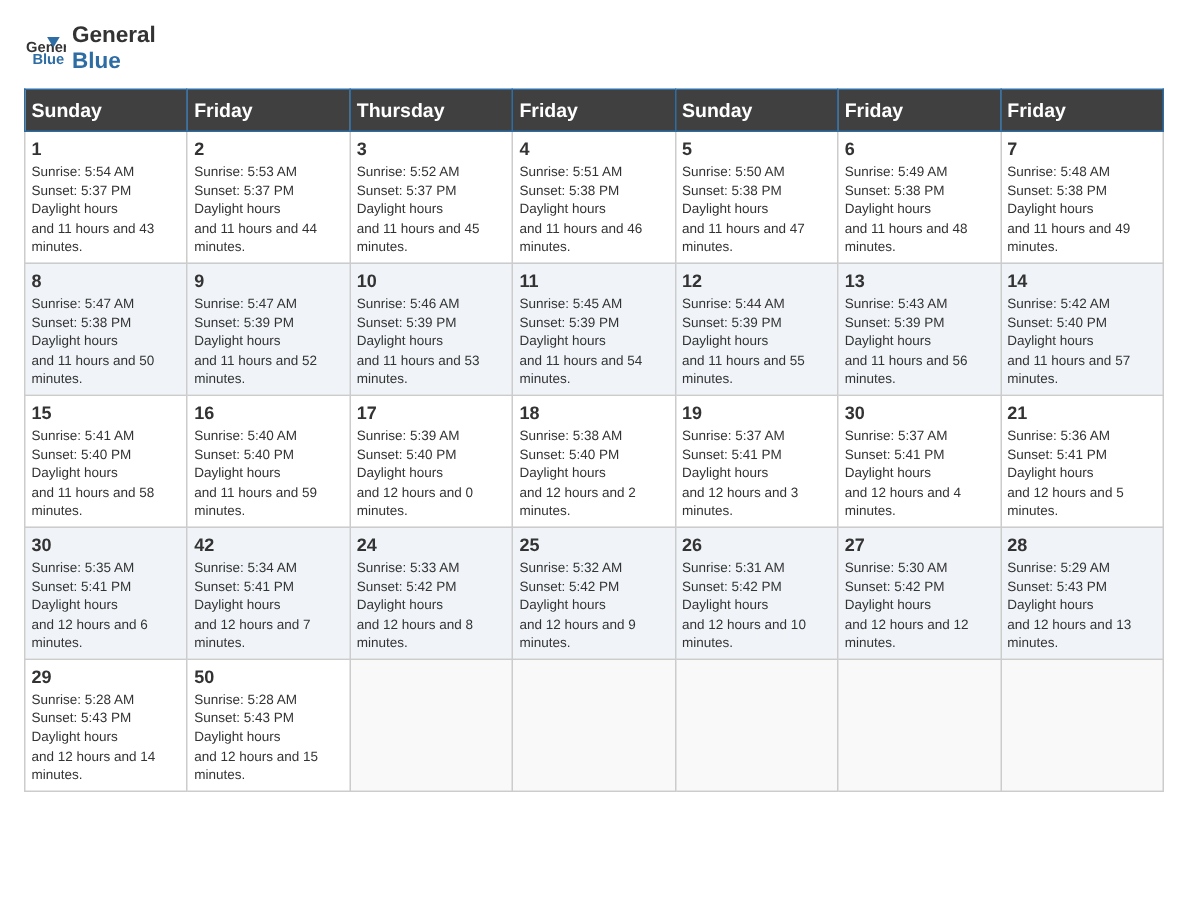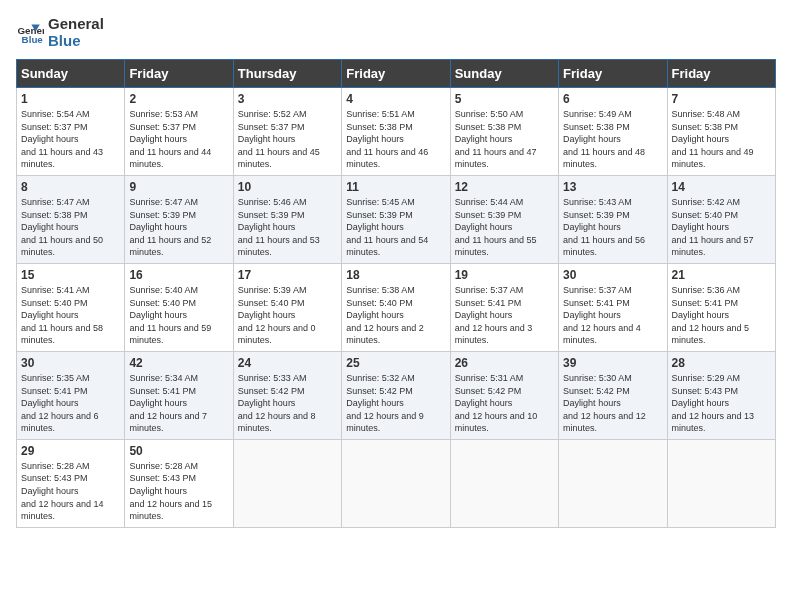--- a/index.html
+++ b/index.html
@@ -356,21 +356,21 @@
         <td>
         <span class="day-num">26</span>
         <div class="day-info">
           Sunrise: 5:31 AM<br>
           Sunset: 5:42 PM<br>
           Daylight hours<br>
           and 12 hours and 10 minutes.
         </div>
       </td>
         <td>
-        <span class="day-num">39</span>
+        <span class="day-num">27</span>
         <div class="day-info">
           Sunrise: 5:30 AM<br>
           Sunset: 5:42 PM<br>
           Daylight hours<br>
           and 12 hours and 12 minutes.
         </div>
       </td>
         <td>
         <span class="day-num">28</span>
         <div class="day-info">

